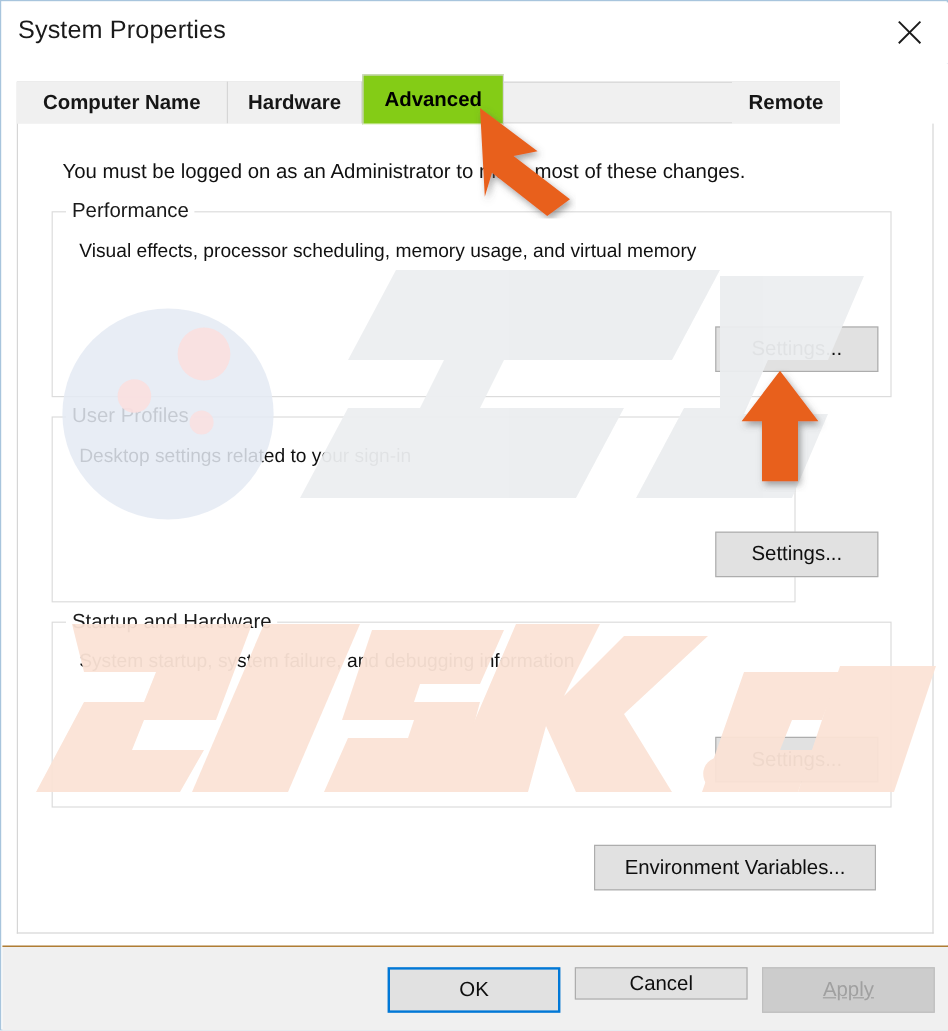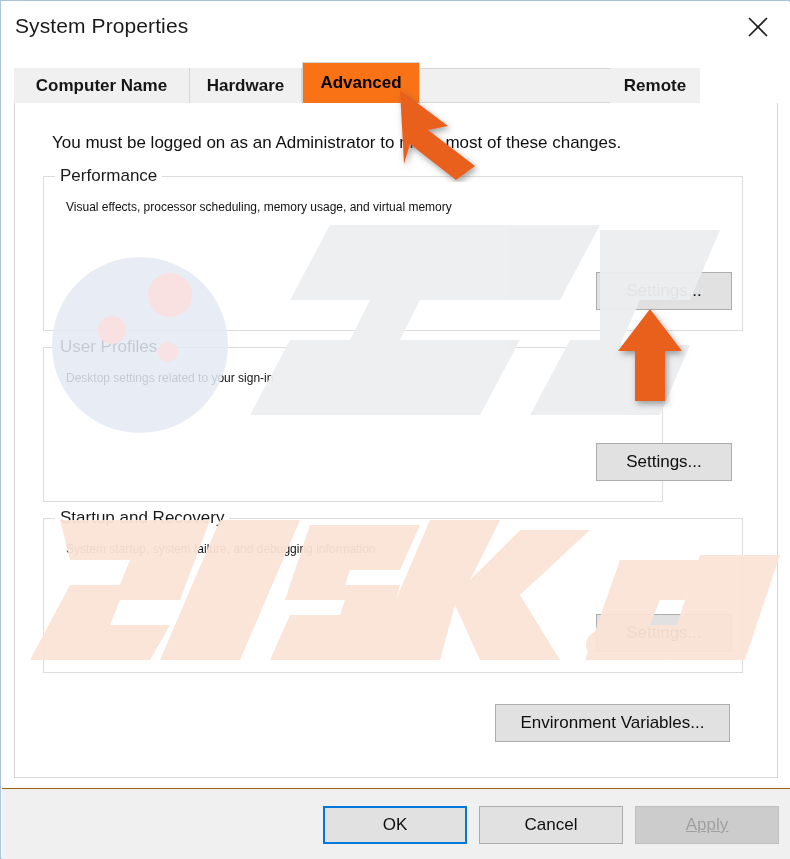--- a/index.html
+++ b/index.html
@@ -95,21 +95,21 @@
     align-items: center;
     justify-content: center;
     font-size: 17px;
     color: #161616;
     background: #f0f0f0;
     border-right: 1px solid #d6d6d6;
     cursor: default;
     white-space: nowrap;
   }
   .tab.active {
-    background: #f97316;
+    background: #84cc16;
     border: 1px solid #d6d6d6;
     border-bottom: 1px solid #ffffff;
     top: -6px;
     height: 42px;
     z-index: 4;
     color: #000;
   }
 
   
   .tabpage {
@@ -146,21 +146,21 @@
     left: 11px;
     background: #ffffff;
     padding: 0 5px;
     font-size: 17px;
     color: #1a1a1a;
     white-space: nowrap;
   }
   .group-desc {
     position: absolute;
     left: 22px;
-    font-size: 12px;
+    font-size: 16px;
     color: #111;
     line-height: 1.35;
   }
 
   
   .btn {
     position: absolute;
     box-sizing: border-box;
     background: #e1e1e1;
     border: 1px solid #adadad;
@@ -277,39 +277,39 @@
 
         <div class="groupbox" style="left:28px; top:244px; width:620px; height:155px;">
           <div class="group-legend">User Profiles</div>
           <div class="group-desc" style="top:22px; width:600px;">Desktop settings related to your sign-in</div>
           <div class="btn" style="left:552px; top:95px; width:136px; height:38px;">
             <span>Settings...</span>
           </div>
         </div>
 
         <div class="groupbox" style="left:28px; top:415px; width:700px; height:155px;">
-          <div class="group-legend">Startup and Recovery</div>
+          <div class="group-legend">Startup and Hardware</div>
           <div class="group-desc" style="top:22px; width:620px;">System startup, system failure, and debugging information</div>
           <div class="btn" style="left:552px; top:95px; width:136px; height:38px;">
             <span>Settings...</span>
           </div>
         </div>
 
         <div class="btn" style="left:480px; top:601px; width:235px; height:38px;">
           <span>Environment Variables...</span>
         </div>
 
       </div>
     </div>
 
     <div class="footer">
       <div class="btn default-focus" style="left:321px; top:17px; width:144px; height:38px;">
         <span>OK</span>
       </div>
-      <div class="btn" style="left:477px; top:17px; width:144px; height:38px;align-items:center;">
+      <div class="btn" style="left:477px; top:17px; width:144px; height:27px;align-items:center;">
         <span>Cancel</span>
       </div>
       <div class="btn disabled" style="left:633px; top:17px; width:144px; height:38px;">
         <span>Apply</span>
       </div>
     </div>
 
   </div>
 
   <svg class="arrow" style="left:300px; top:82px; width:180px; height:100px;" viewBox="0 0 180 100" xmlns="http://www.w3.org/2000/svg">

